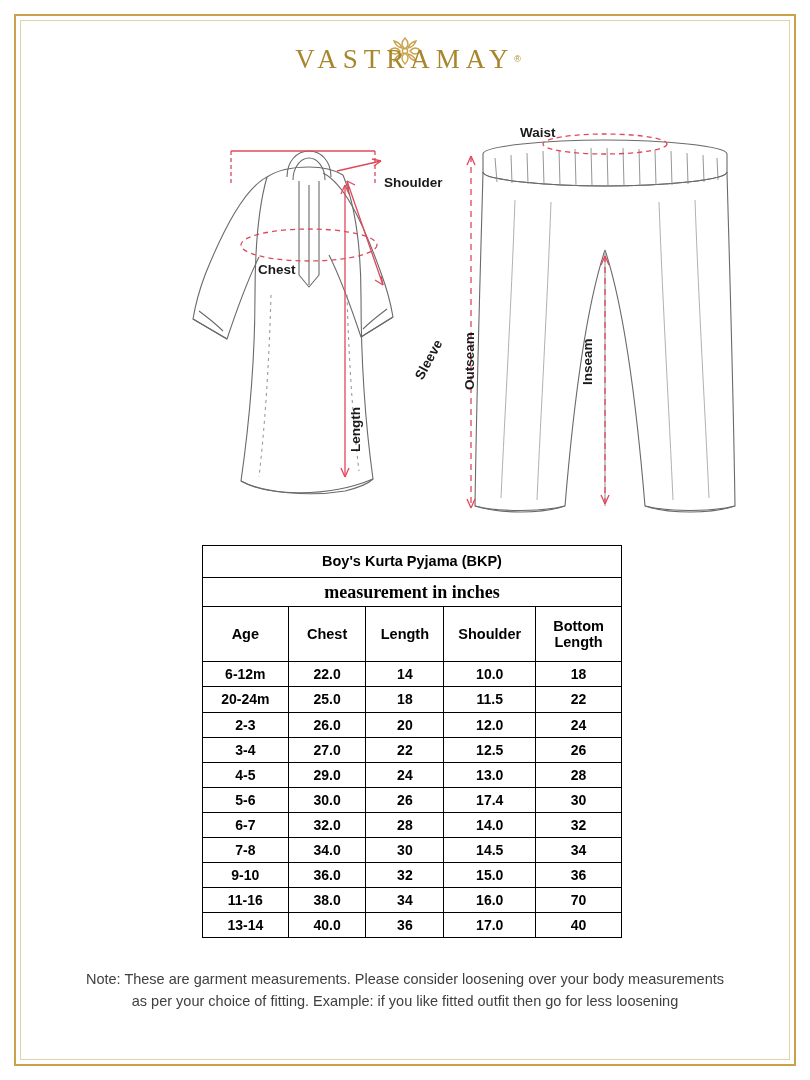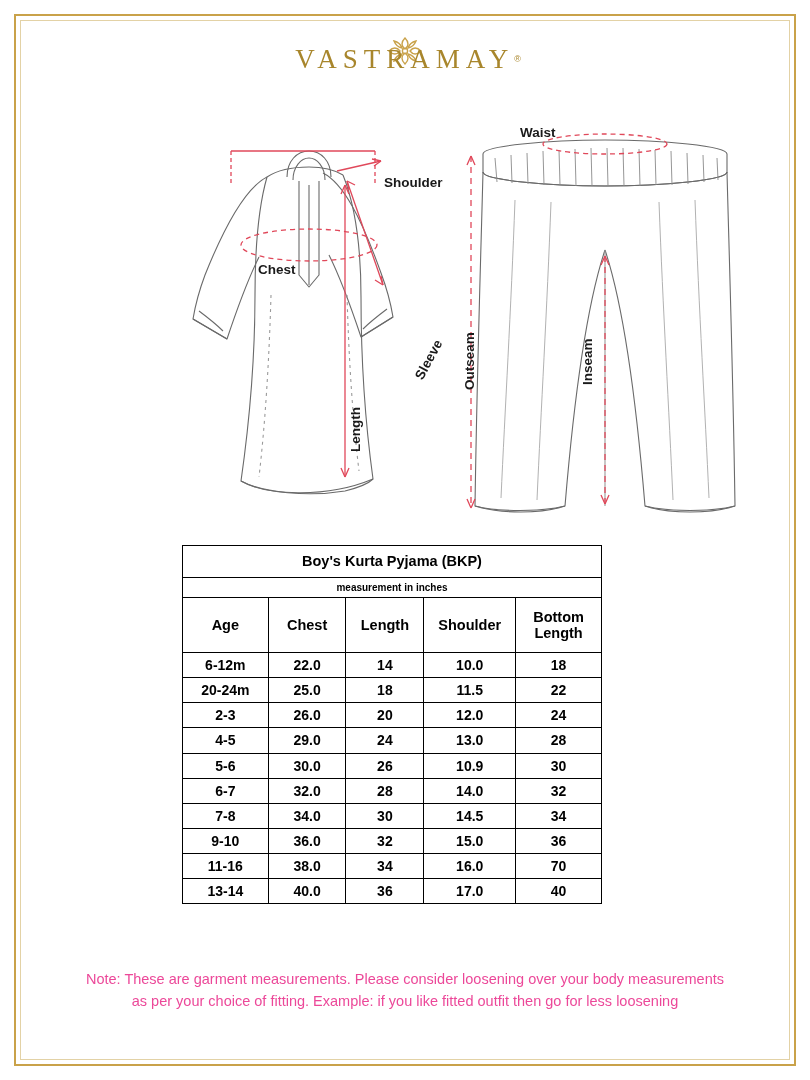--- a/index.html
+++ b/index.html
@@ -94,21 +94,21 @@
     white-space: nowrap;
   }
   .lbl.vert {
     transform: rotate(-90deg);
     transform-origin: left top;
   }
 
   
   .table-wrap {
     position: absolute;
-    left: 182px;
+    left: 202px;
     top: 545px;
     width: 368px;
     border-radius: 16px;
   }
   table.size-table {
     border-collapse: collapse;
     width: 420px;
     font-size: 14px;
   }
   table.size-table td, table.size-table th {
@@ -117,22 +117,23 @@
     padding: 3px 2px;
     font-weight: 700;
     color: #000;
     line-height: 1.15;
   }
   table.size-table tr.title-row td {
     font-size: 14.5px;
     padding: 7px 2px;
   }
   table.size-table tr.sub-row td {
-    font-size: 10px;
+    font-size: 18px;
     padding: 4px 13px;
+    font-family: Liberation Serif, serif;
   }
   table.size-table tr.head-row td {
     font-size: 14.5px;
     padding: 5px 2px;
     vertical-align: middle;
     height: 44px;
   }
   table.size-table tbody td {
     font-size: 14px;
     padding: 4px 2px;
@@ -145,21 +146,21 @@
 
   
   .note {
     position: absolute;
     left: 28px;
     top: 968px;
     width: 754px;
     text-align: center;
     font-size: 14.5px;
     line-height: 1.55;
-    color: #ec4899;
+    color: #404040;
   }
   .note .l2 { display: block; }
 </style>
 </head>
 <body>
 
 <div class="page">
 
   <div class="page-border"></div>
   <div class="page-border-inner"></div>
@@ -338,31 +339,38 @@
           <td>22</td>
         </tr>
         <tr>
           <td>2-3</td>
           <td>26.0</td>
           <td>20</td>
           <td>12.0</td>
           <td>24</td>
         </tr>
         <tr>
+          <td>3-4</td>
+          <td>27.0</td>
+          <td>22</td>
+          <td>12.5</td>
+          <td>26</td>
+        </tr>
+        <tr>
           <td>4-5</td>
           <td>29.0</td>
           <td>24</td>
           <td>13.0</td>
           <td>28</td>
         </tr>
         <tr>
           <td>5-6</td>
           <td>30.0</td>
           <td>26</td>
-          <td>10.9</td>
+          <td>17.4</td>
           <td>30</td>
         </tr>
         <tr>
           <td>6-7</td>
           <td>32.0</td>
           <td>28</td>
           <td>14.0</td>
           <td>32</td>
         </tr>
         <tr>

